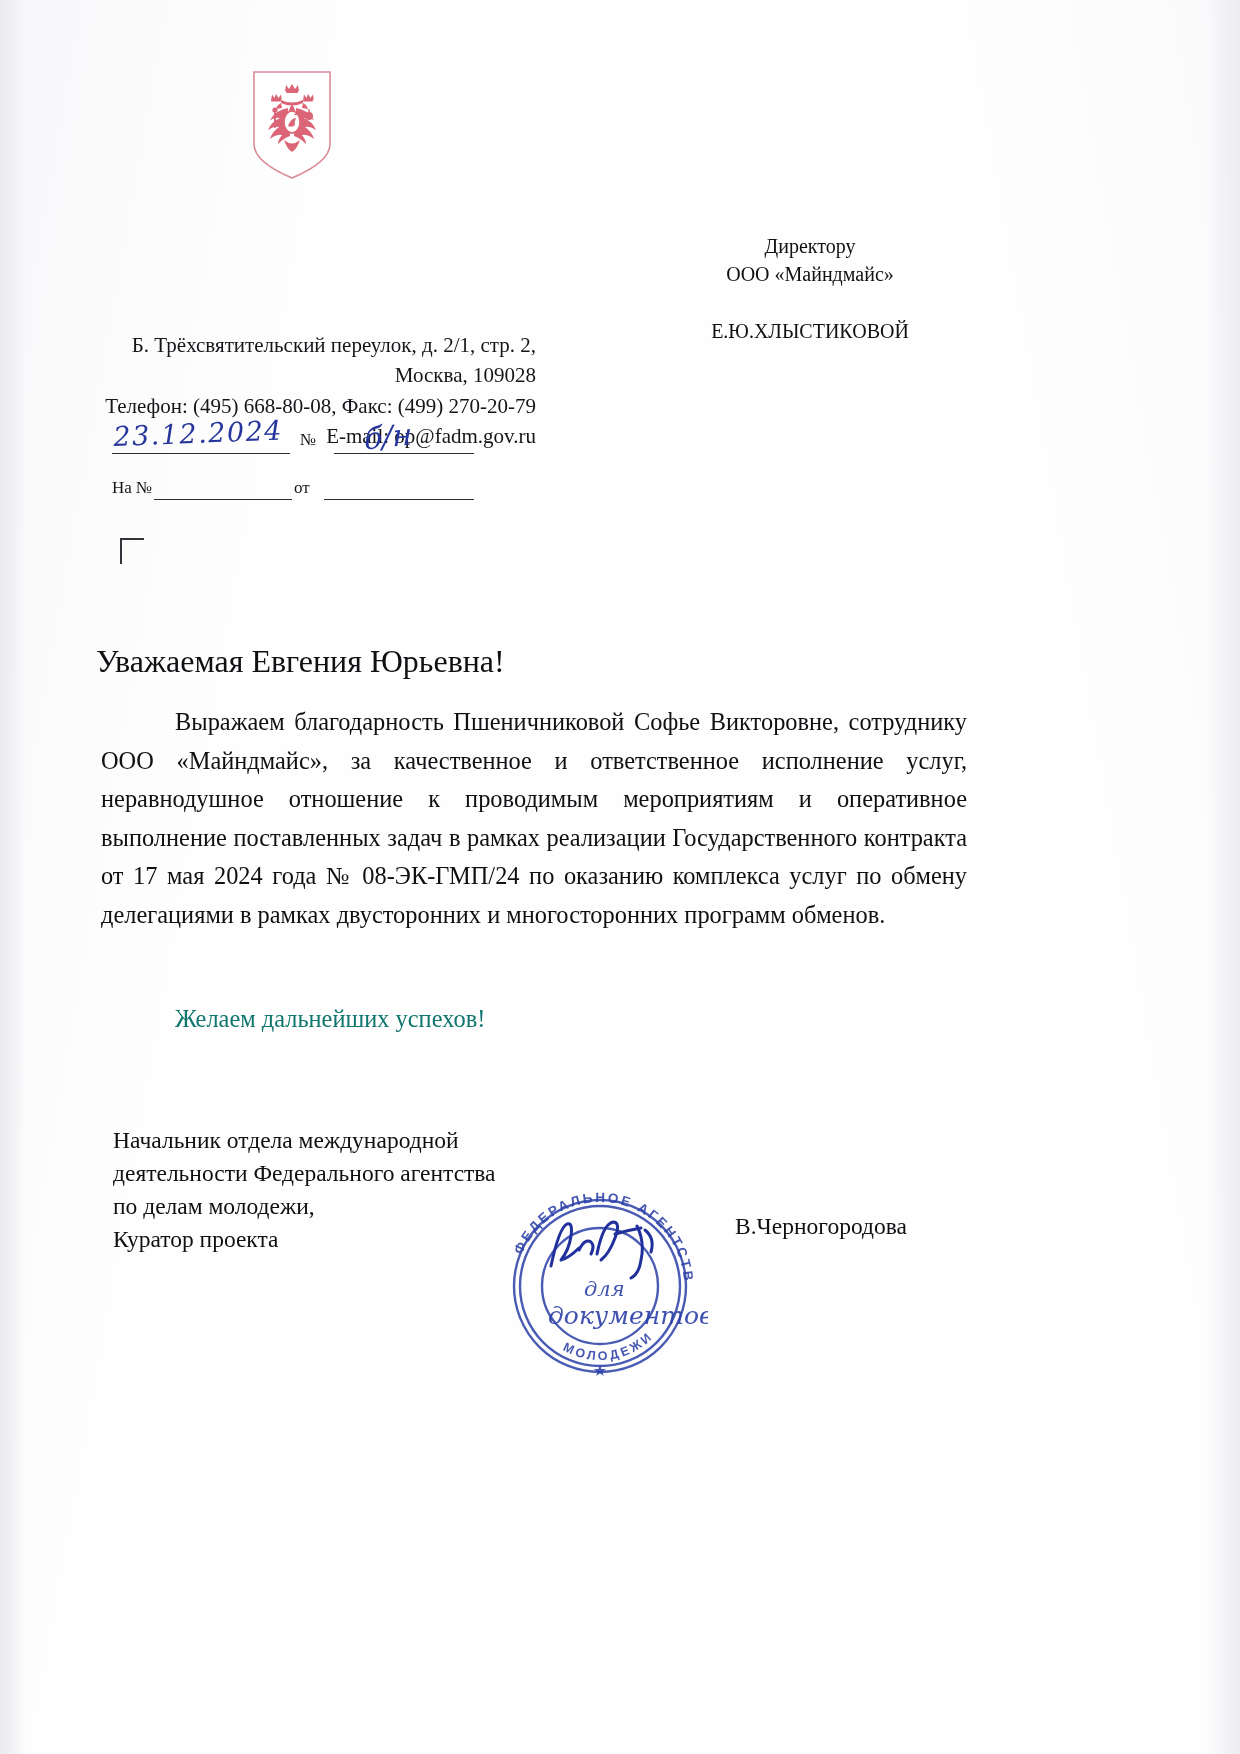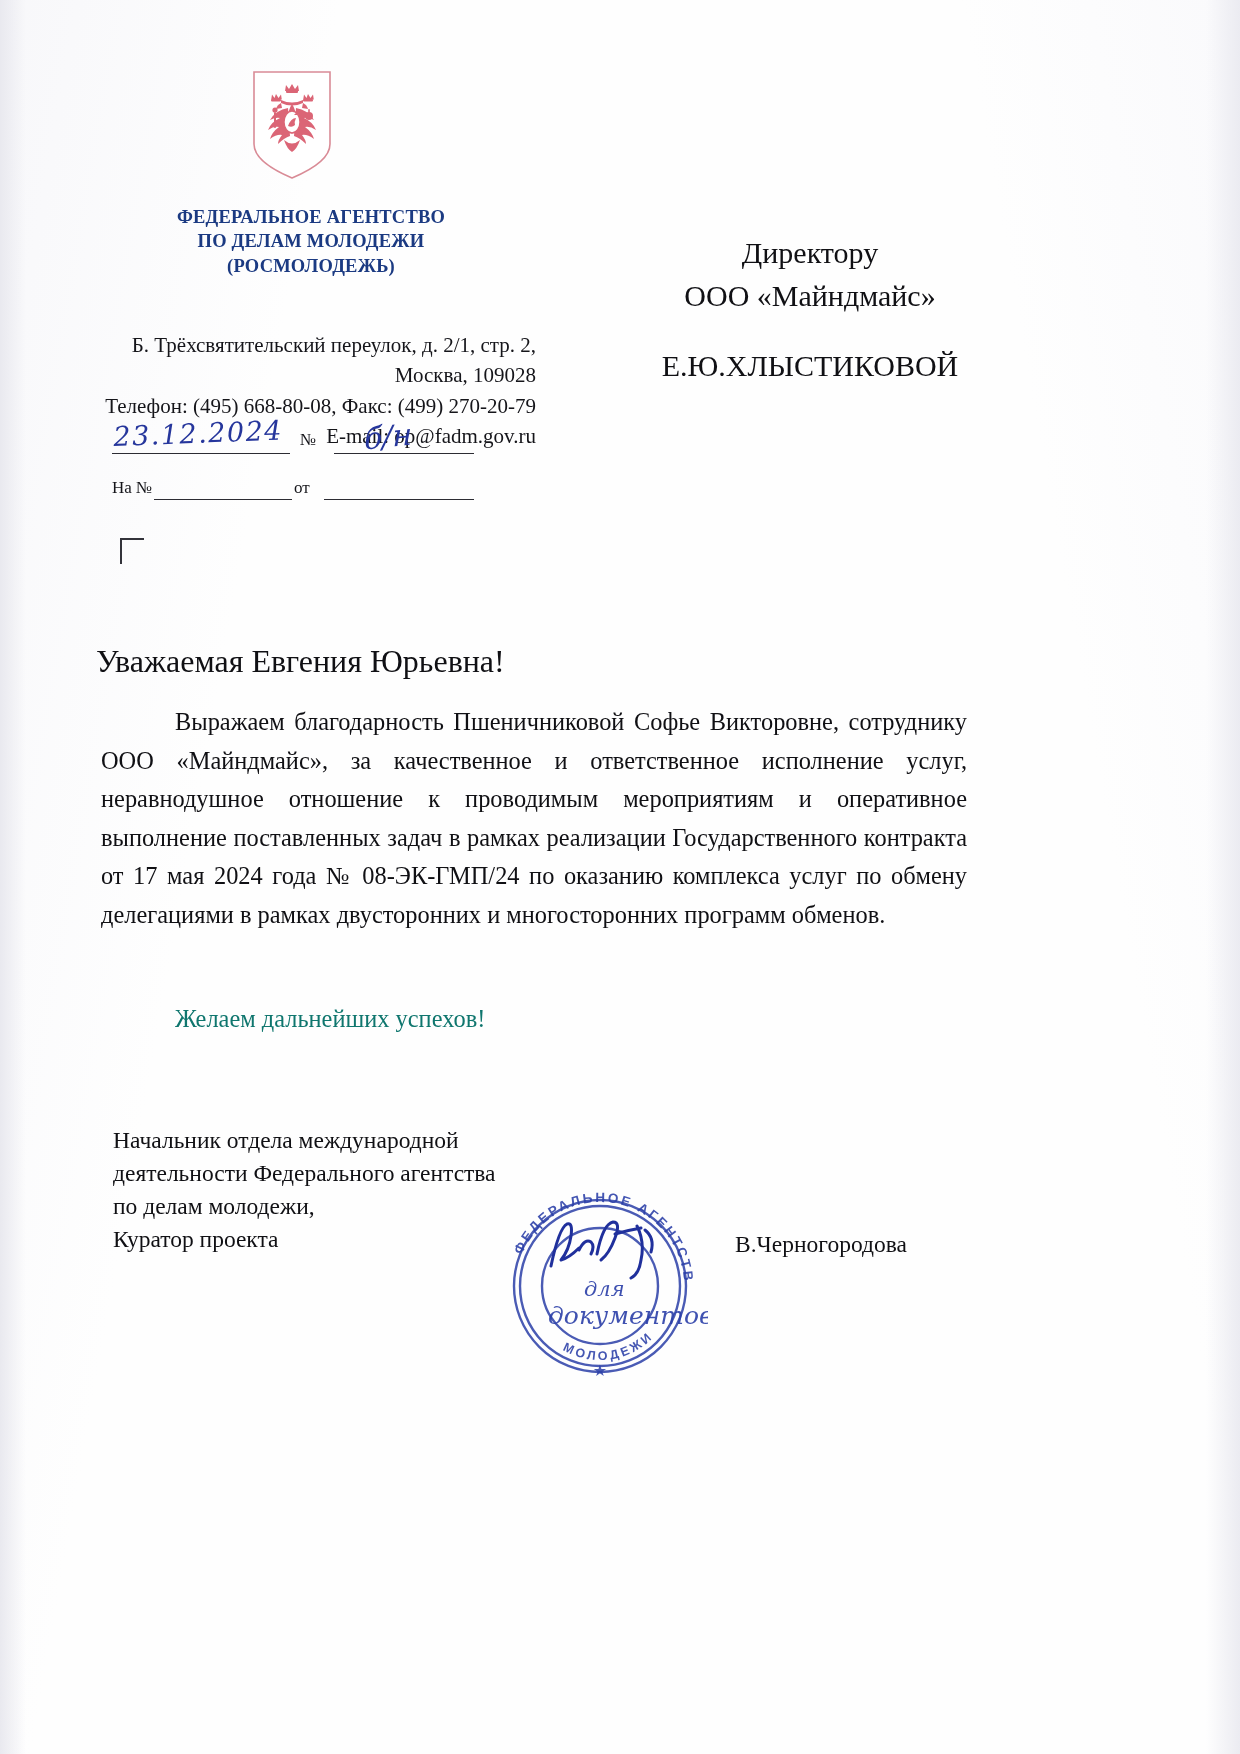--- a/index.html
+++ b/index.html
@@ -147,21 +147,21 @@
     border-top: 2px solid #33333a;
     border-left: 2px solid #33333a;
   }
 
   
   .addressee {
     position: absolute;
     left: 600px;
     top: 232px;
     width: 420px;
-    font-size: 30px;
+    font-size: 20px;
     line-height: 1.42;
     color: #101014;
   }
   .addressee .a-line { text-align: center; white-space: nowrap; }
   .addressee .a-name {
     margin-top: 28px;
     text-align: center;
     white-space: nowrap;
   }
 
@@ -212,21 +212,20 @@
   }
   .sig-title div { white-space: nowrap; }
 
   .sig-name {
     position: absolute;
     left: 735px;
     top: 1213px;
     font-size: 23.5px;
     color: #101014;
     white-space: nowrap;
-    margin-top: 18px;
   }
 
   
   .stamp {
     position: absolute;
     left: 492px;
     top: 1178px;
     width: 216px;
     height: 216px;
   }
@@ -282,25 +281,20 @@
 
         <path d="M34 70 q8 7 16 0 q-3 9 -8 12 q-5 -3 -8 -12z"></path>
 
         <ellipse cx="42" cy="52" rx="8" ry="11" fill="#ffffff" stroke="#d9596b" stroke-width="1.4"></ellipse>
         <path d="M38 56 q3 -8 8 -8 q-2 4 -1 7 q-3 3 -7 1z"></path>
         <path d="M44 45 l4 -4 -1 4z"></path>
       </g>
     </svg>
   </div>
 
-  <div class="letterhead">
-    <div>ФЕДЕРАЛЬНОЕ АГЕНТСТВО</div>
-    <div>ПО ДЕЛАМ МОЛОДЕЖИ</div>
-    <div>(РОСМОЛОДЕЖЬ)</div>
-  </div>
 
   <div class="contacts">
     <div>Б. Трёхсвятительский переулок, д. 2/1, стр. 2,</div>
     <div>Москва, 109028</div>
     <div>Телефон: (495) 668-80-08, Факс: (499) 270-20-79</div>
     <div>E-mail: op@fadm.gov.ru</div>
   </div>
 
   <div class="reg-block">
     <div class="reg-row">

